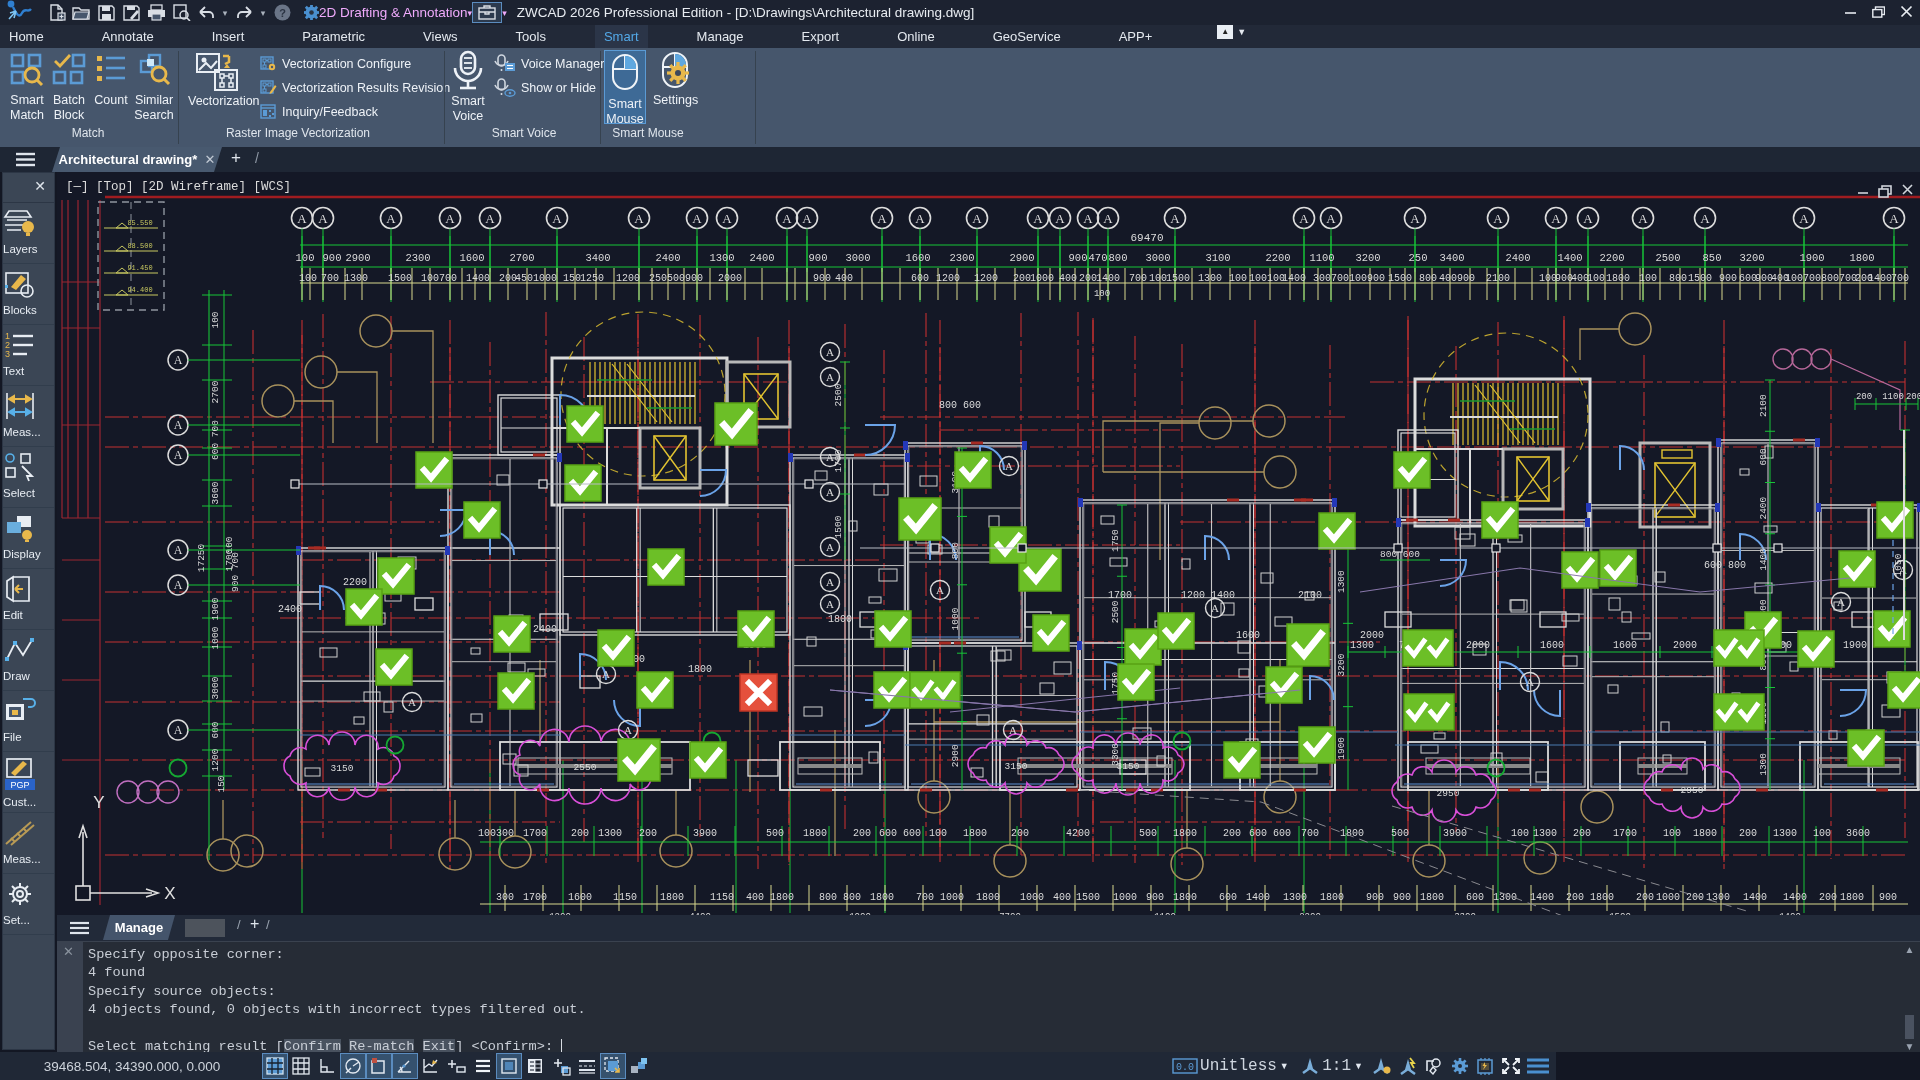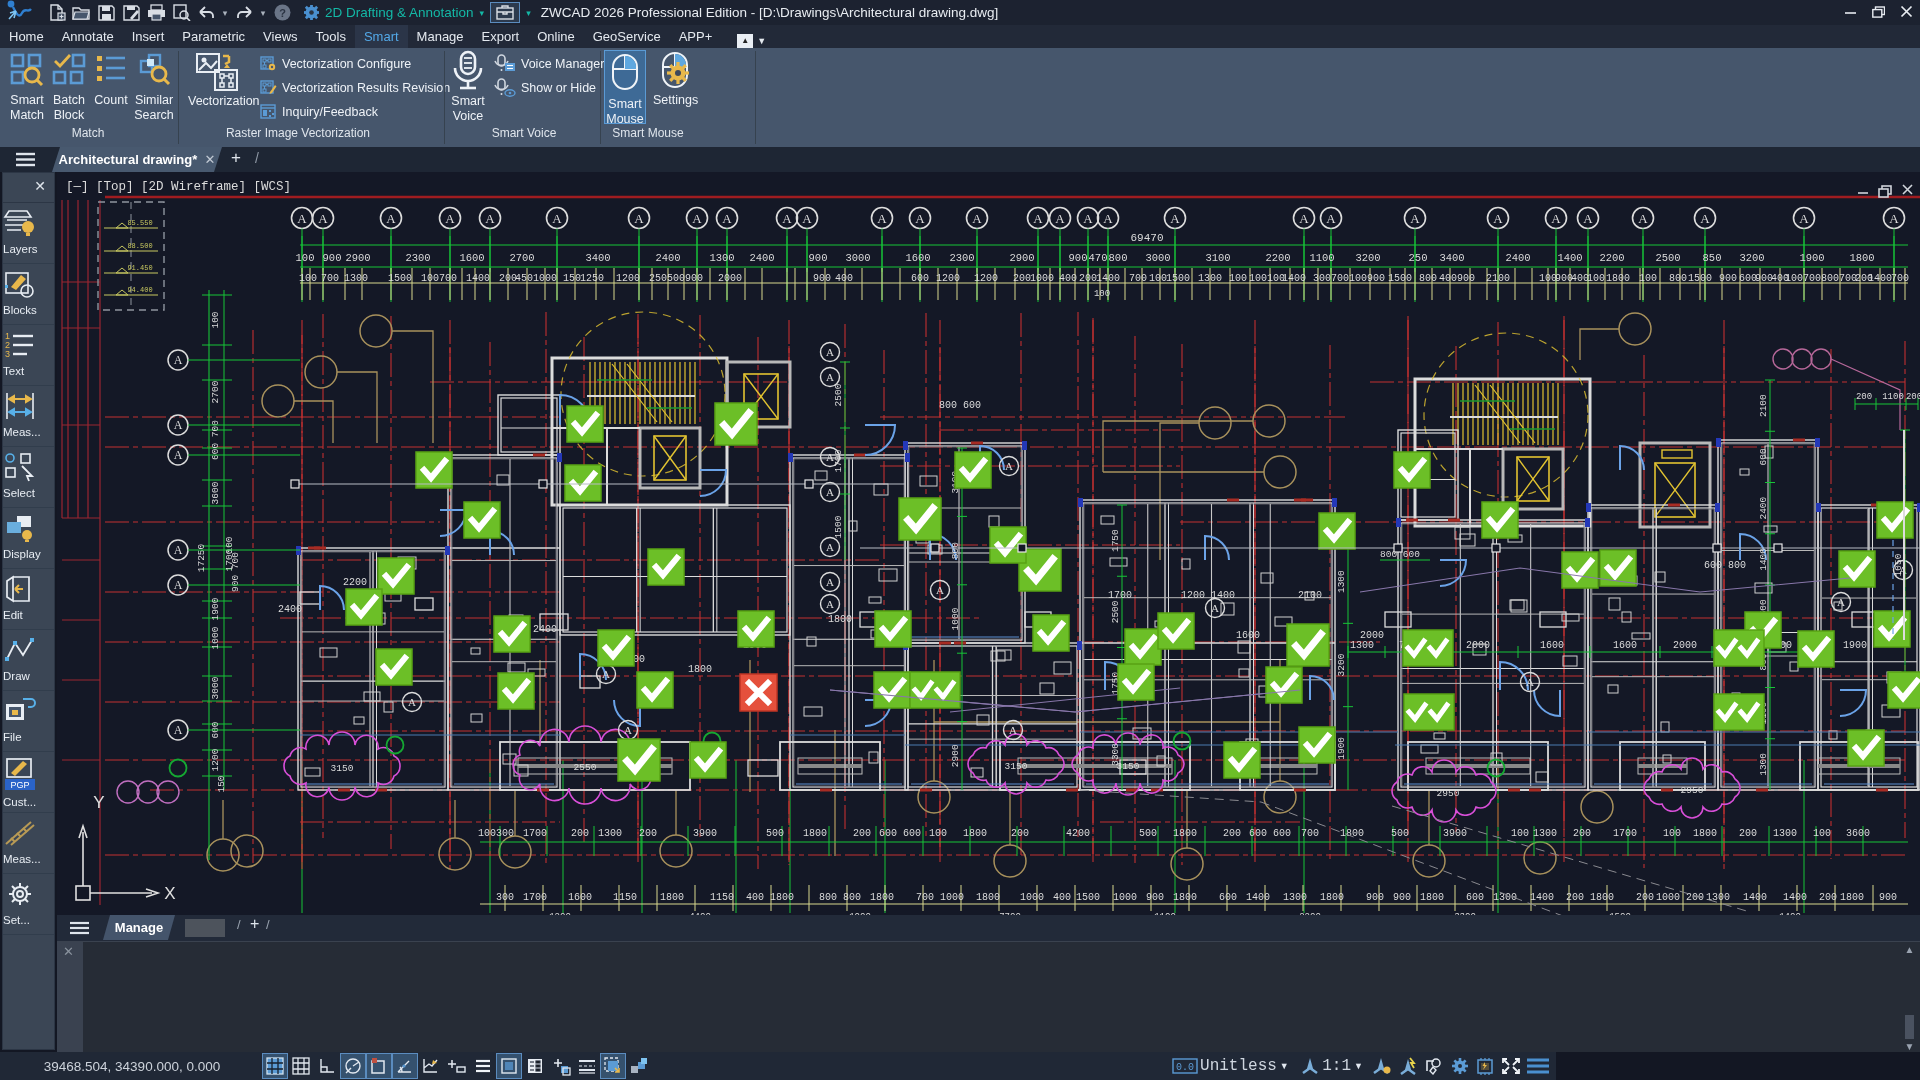--- a/index.html
+++ b/index.html
@@ -1,16 +1,16 @@
 <!DOCTYPE html>
 <html><head><meta charset="utf-8"><style>
 * { margin:0; padding:0; box-sizing:border-box; }
 html,body { width:1920px; height:1080px; overflow:hidden; background:#131723; font-family:"Liberation Sans", sans-serif; }
 .titlebar { position:absolute; left:0; top:0; width:1920px; height:25px; background:#1c2230; display:flex; align-items:center; }
-.menubar { position:absolute; left:0; top:25px; width:1920px; height:23px; background:#222938; display:flex; align-items:flex-end; font-size:13px; color:#e4e9ef; }
+.menubar { position:absolute; left:0; top:25px; width:1920px; height:23px; background:#222938; display:flex; align-items:flex-start; font-size:13px; color:#e4e9ef;gap:40px; }
 .menu-item { padding:0 9px; height:23px; line-height:23px; }
 .menu-item.active { color:#53a9e8; background:#2b3548; }
 .ribbon { position:absolute; left:0; top:48px; width:1920px; height:99px; background:#46566c; }
 .rsep { position:absolute; top:3px; width:1px; height:93px; background:#36424f; }
 .plabel { position:absolute; top:78px; font-size:12px; color:#dfe5ec; width:200px; text-align:center; }
 .bigbtn { position:absolute; top:5px; text-align:center; font-size:12.5px; color:#eef2f7; line-height:15px; }
 .smallrow { position:absolute; height:18px; display:flex; align-items:center; font-size:12.5px; color:#eef2f7; gap:5px; white-space:nowrap; }
 .tabbar { position:absolute; left:0; top:147px; width:1920px; height:25px; background:#1e2634; }
 .doctab { position:absolute; left:52px; top:0; width:170px; height:25px; background:#48596f; color:#fff; font-size:13px; font-weight:bold; line-height:25px; text-align:center; clip-path:polygon(8px 0, 100% 0, calc(100% - 8px) 100%, 0 100%); }
 .sidebar { position:absolute; left:2px; top:172px; width:53px; height:878px; background:#3b4655; border:1px solid #2c3645; }
@@ -23,21 +23,21 @@
 .hlw { background:#49525f; }
 .statusbar { position:absolute; left:0; top:1052px; width:1556px; height:28px; background:#202836; display:flex; align-items:center;text-align:center; }
 .coords { color:#ccd2da; font-size:13.5px; margin-left:12px; width:240px; }
 .sti { width:24px; height:24px; margin:0 1px; display:flex; align-items:center; justify-content:center; }
 .sti.hl { background:#35516e; outline:1px solid #5b8cbf; }
 .rti { margin:0 2.5px; display:flex; align-items:center; }
 .rtt { color:#cfd6df; font-size:16px; font-family:"Liberation Mono", monospace; }
 .caret { color:#e2e8f0; font-size:9px; margin:0 3px; }
 .qa { display:flex; align-items:center; gap:1px; }
 .qai { width:24px; height:21px; display:flex; align-items:center; justify-content:center; }
-.wsbox { display:flex; align-items:center; color:#14b8a6; font-size:13.5px; gap:6px; margin-left:10px; }
+.wsbox { display:flex; align-items:center; color:#f0abfc; font-size:13.5px; margin-left:10px; }
 .titletext { color:#e8ecf1; font-size:13.5px; margin-left:10px; }
 .winbtns { position:absolute; right:7px; top:0; height:25px; display:flex; align-items:center; gap:15px; color:#e8ecf1; }
 </style></head>
 <body>
 <div class="titlebar">
   <div style="margin-left:6px"><svg width="30" height="24" viewBox="0 0 30 24">
         <circle cx="5" cy="5" r="3.4" fill="#2f7fd0"></circle>
         <path d="M7,8 C10,14 13,20 16,14 C19,8 22,14 25,10" fill="none" stroke="#2f7fd0" stroke-width="2.4"></path>
         <path d="M3,20 L10,12 M10,12 L8,19 M10,12 l-6,2" stroke="#7ec3f0" stroke-width="1.6" fill="none"></path>
       </svg></div>
@@ -1826,20 +1826,26 @@
   <div style="position:absolute;left:46px;top:0;width:72px;height:25px;background:#44546b;color:#fff;font-weight:bold;font-size:13px;line-height:25px;text-align:center;clip-path:polygon(7px 0,100% 0,calc(100% - 7px) 100%,0 100%)">Manage</div>
   <div style="position:absolute;left:128px;top:4px;width:40px;height:18px;background:#555b63;filter:blur(0.5px);opacity:0.85"></div>
   <div style="position:absolute;left:180px;top:2px;color:#9aa3b0;font-size:13px">/</div>
   <div style="position:absolute;left:193px;top:0px;color:#dfe5ec;font-size:16px">+</div>
   <div style="position:absolute;left:209px;top:2px;color:#9aa3b0;font-size:13px">/</div>
 </div>
 <div class="cmdwrap">
   <div class="cmdgut">
       <span style="position:absolute;left:6px;top:2px;color:#8a939e;font-size:13px">✕</span>
     </div>
+  <div class="cmdtxt">Specify opposite corner:
+4 found
+Specify source objects:
+4 objects found, 0 objects with incorrect types filtered out.
+
+Select matching result [<span class="hlw">Confirm</span> <span class="hlw">Re-match</span> <span class="hlw">Exit</span>] &lt;Confirm&gt;: <span style="border-left:1.5px solid #d8dde3">&nbsp;</span></div>
   <div style="position:absolute;right:3px;top:2px;width:15px;height:110px">
     <div style="color:#9aa3b0;font-size:10px;text-align:center">▲</div>
     <div style="width:9px;height:24px;background:#4a5260;margin:60px auto 0"></div>
     <div style="color:#9aa3b0;font-size:10px;text-align:center;margin-top:2px">▼</div>
   </div>
 </div>
 <div class="statusbar">
   <div class="coords">39468.504, 34390.000, 0.000</div>
   <div style="display:flex;margin-left:10px">
       <div class="sti hl">

